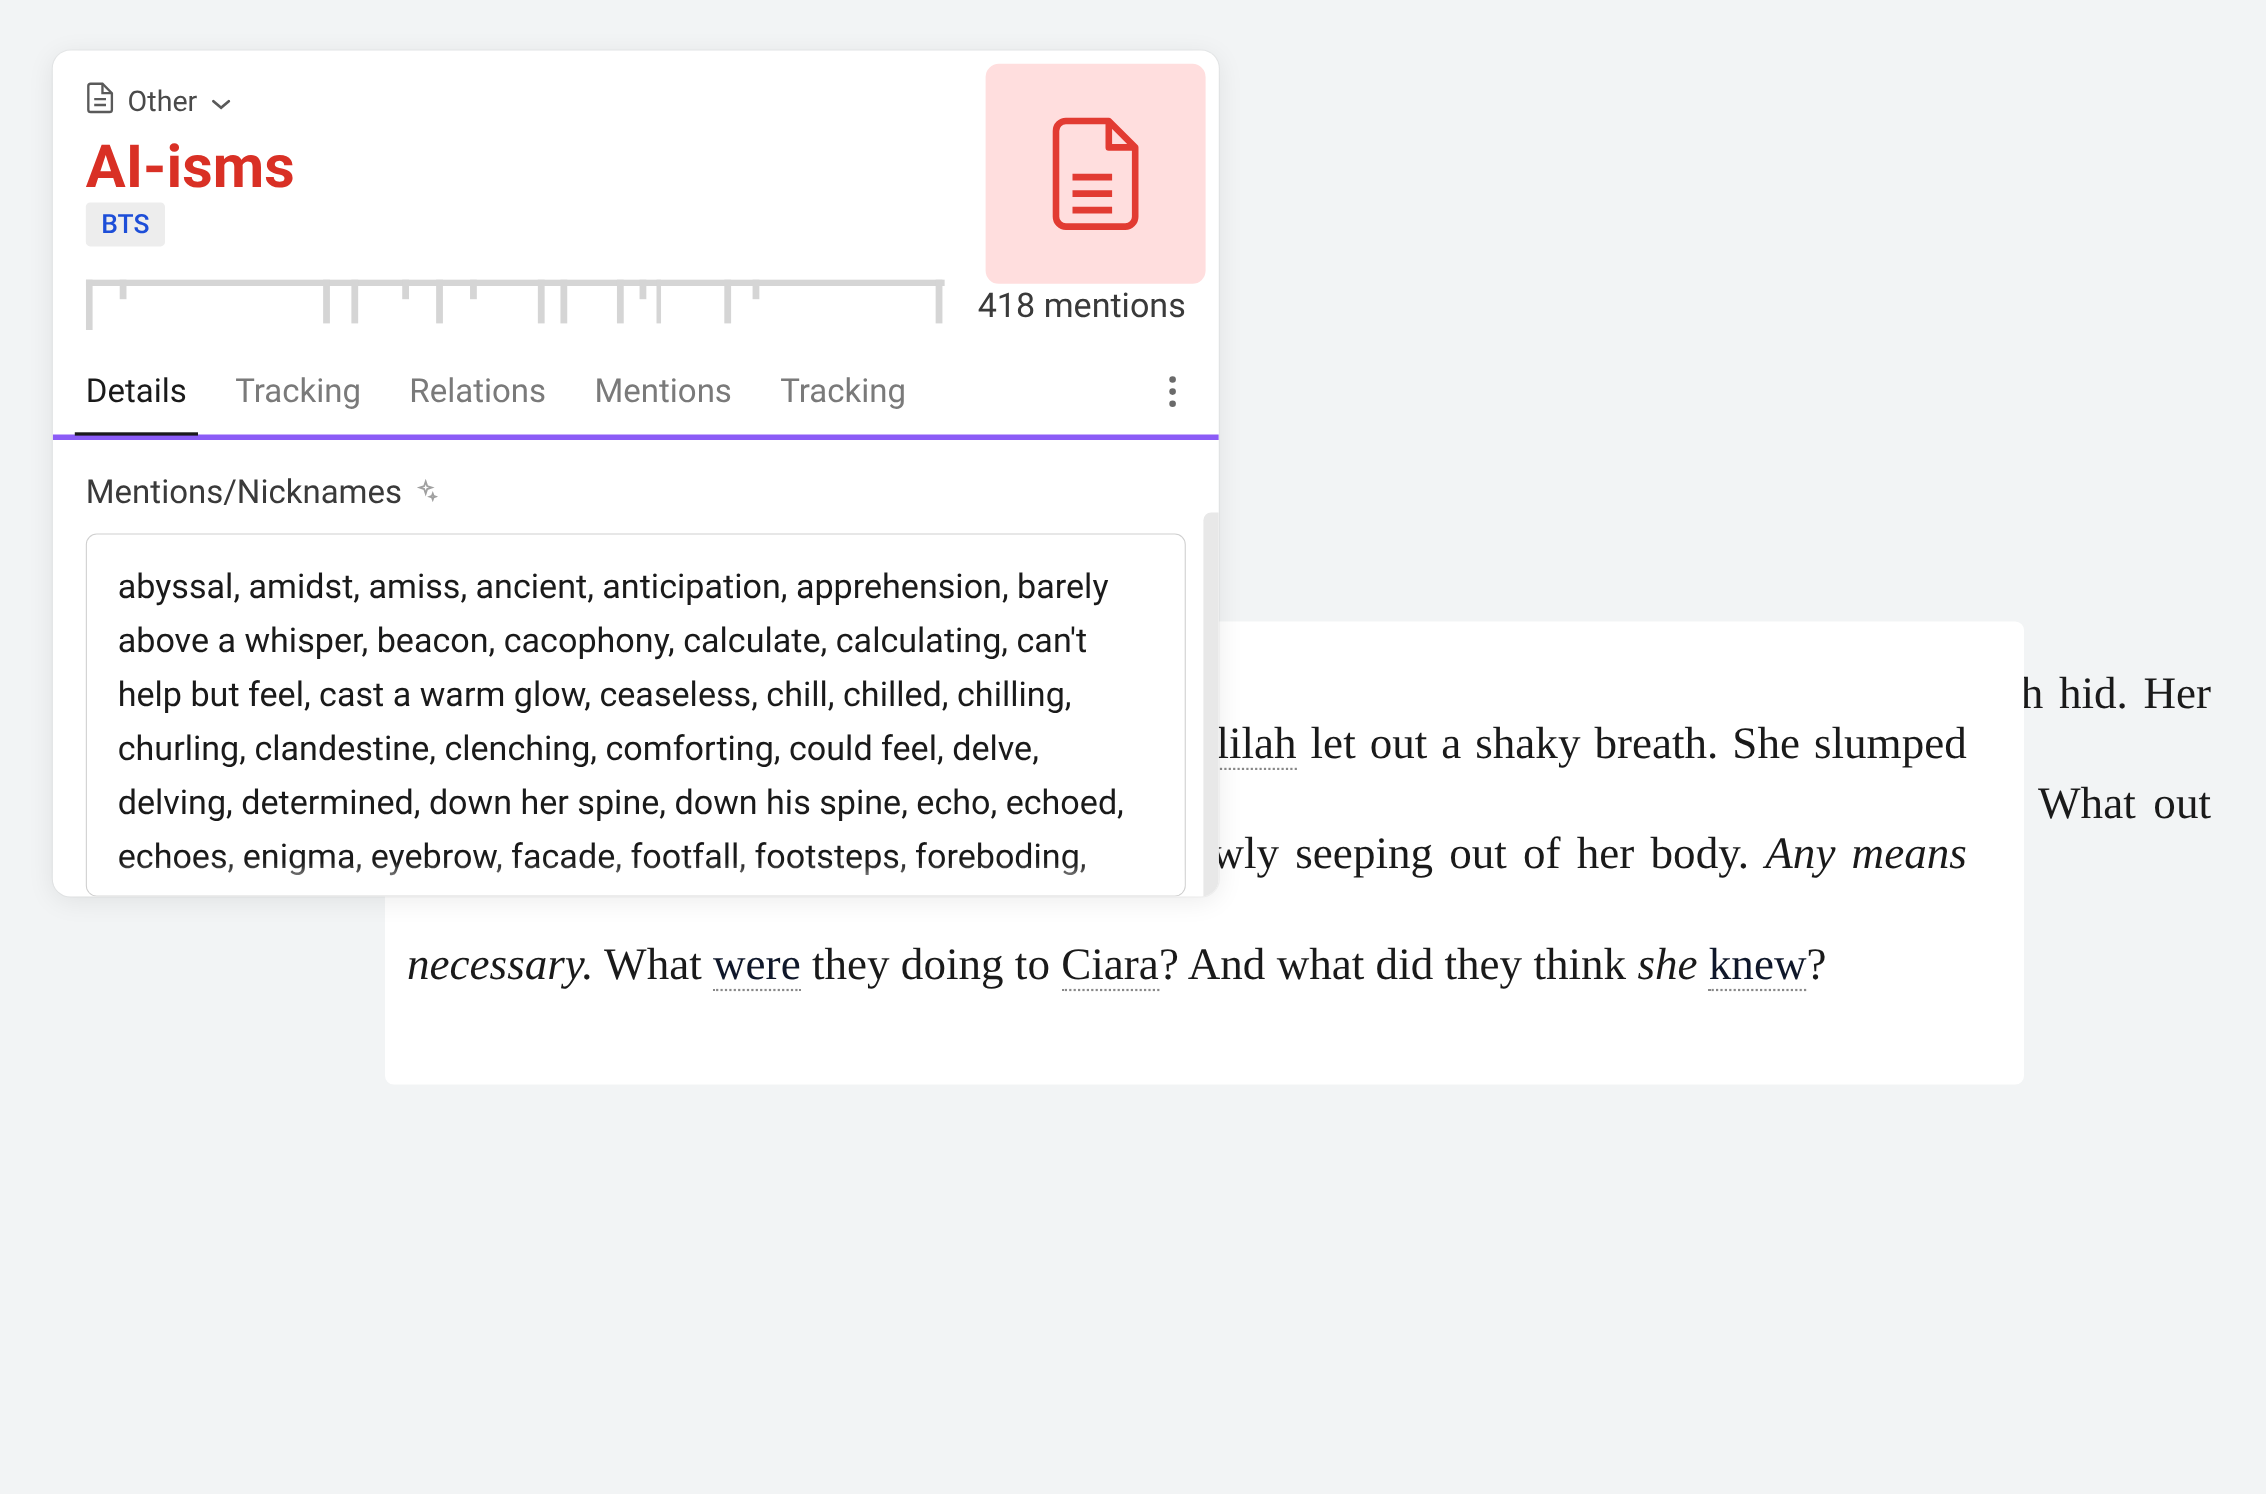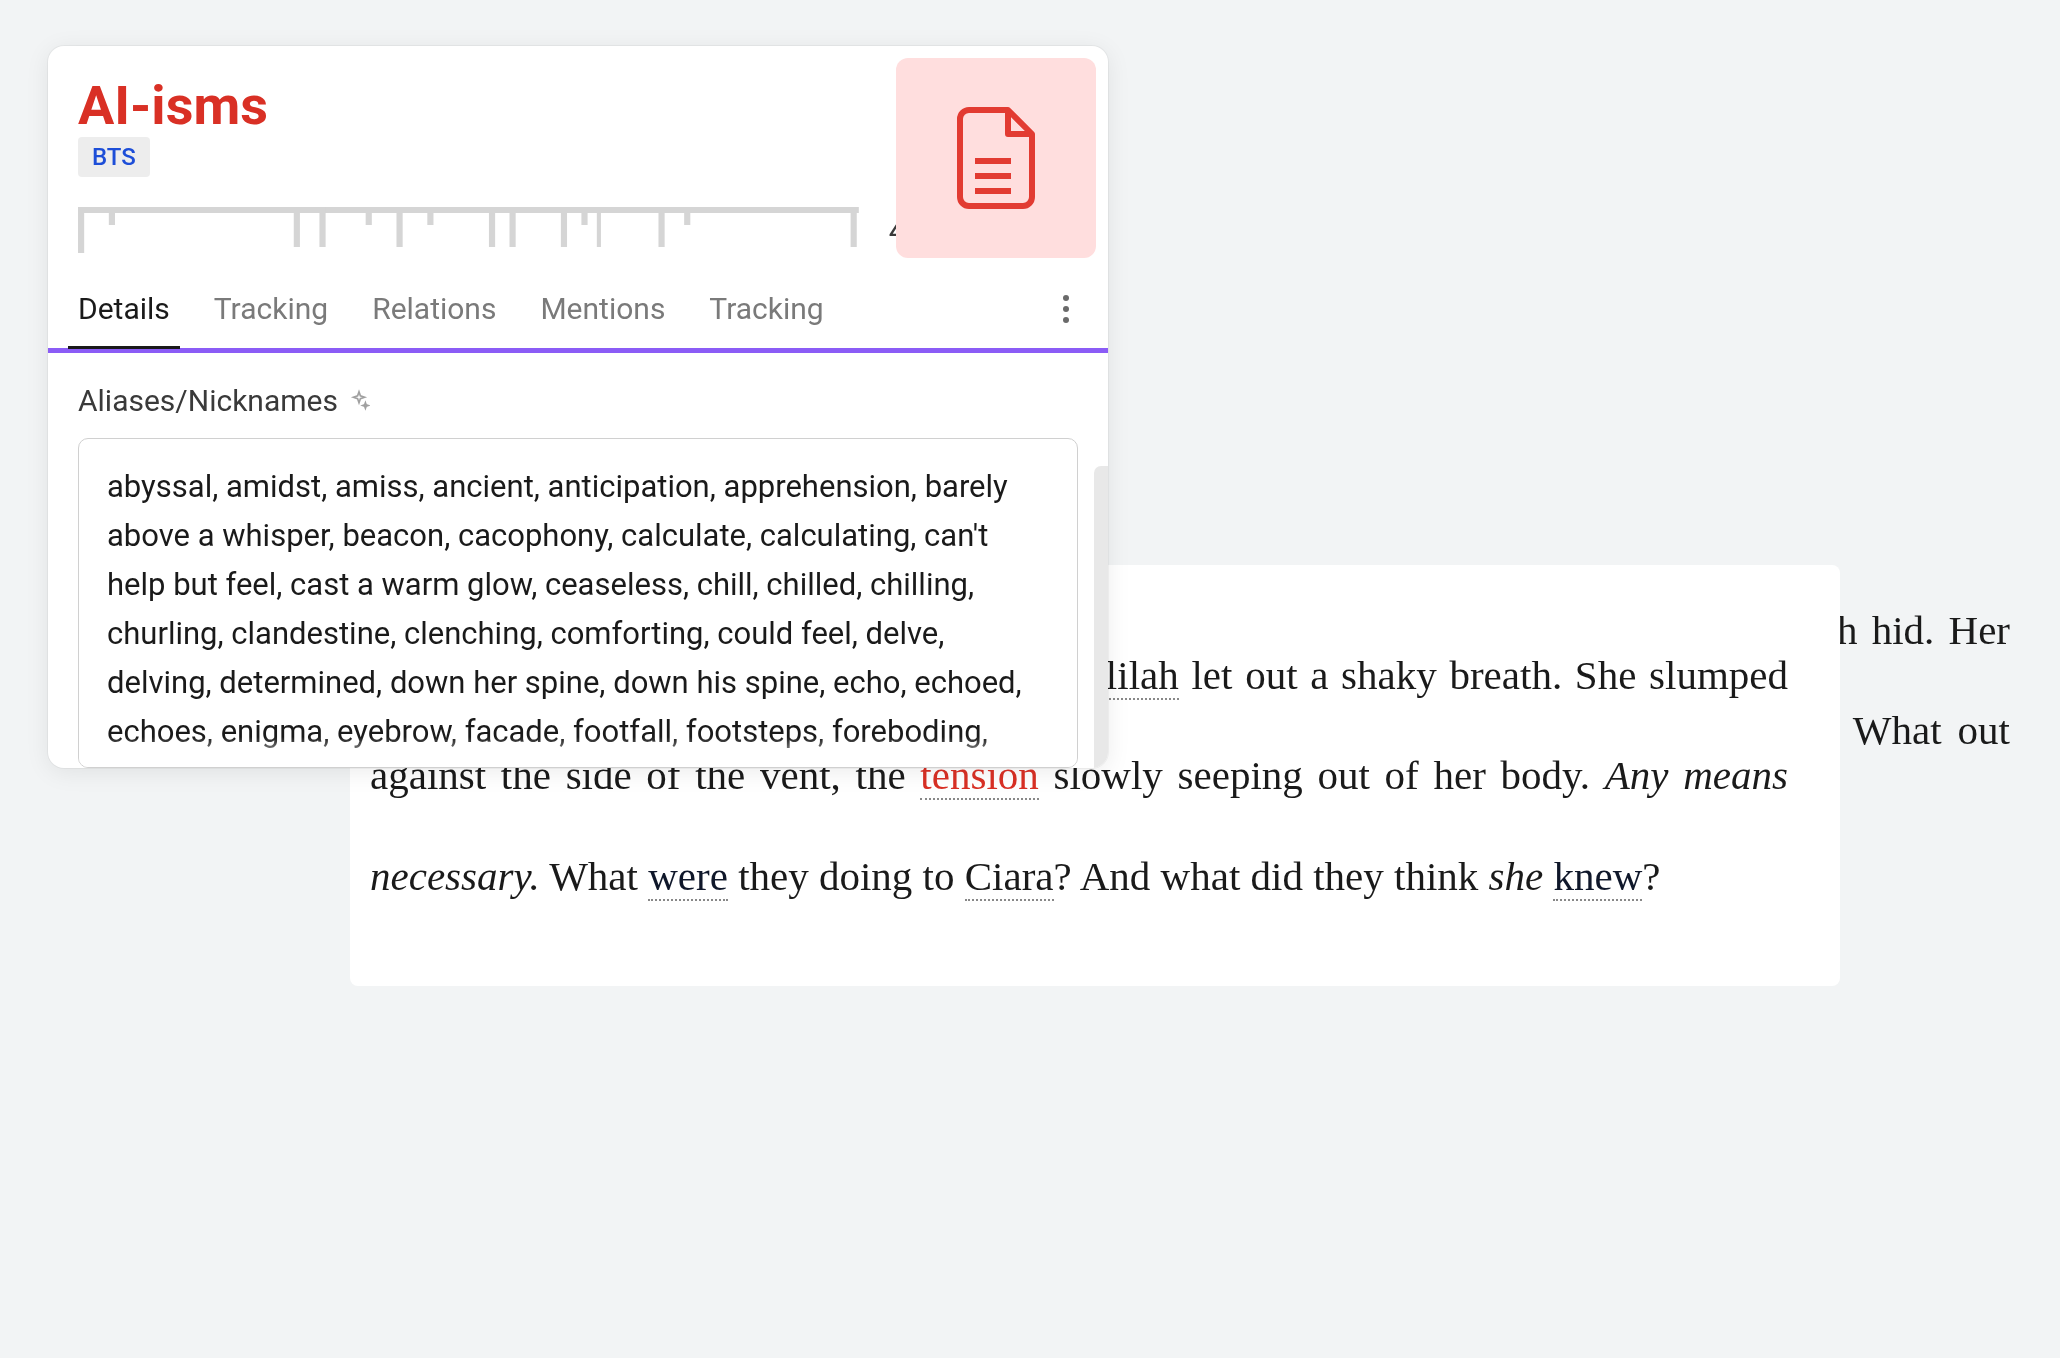--- a/index.html
+++ b/index.html
@@ -266,20 +266,36 @@
   <p class="document-text">
     <span class="para-indent"></span><span>As the door clicked shut behind him, </span><span class="hl-entity">Delilah</span><span> let out a shaky breath. She slumped against the side of the vent, the </span><span class="hl-red">tension</span><span> slowly seeping out of her body. </span><span class="italic">Any means necessary.</span><span> What </span><span class="hl-blue">were</span><span> they doing to </span><span class="hl-entity">Ciara</span><span>? And what did they think </span><span class="italic">she</span><span> </span><span class="hl-blue">knew</span><span>?</span>
   </p>
 </div>
 
 <div class="panel">
 
   <div class="panel-scrollbar"></div>
 
   <div class="panel-header">
+    <div class="category-row">
+      <span>
+        <svg class="doc-small-icon" viewBox="0 0 24 28" fill="none" stroke="#5a5a5a" stroke-width="2">
+          <path d="M14 2H4a2 2 0 0 0-2 2v20a2 2 0 0 0 2 2h16a2 2 0 0 0 2-2V10l-8-8z"></path>
+          <path d="M14 2v8h8"></path>
+          <line x1="7" y1="15" x2="17" y2="15"></line>
+          <line x1="7" y1="20" x2="17" y2="20"></line>
+        </svg>
+      </span>
+      <span>Other</span>
+      <span>
+        <svg width="20" height="12" viewBox="0 0 20 12" fill="none" stroke="#5a5a5a" stroke-width="2.5" stroke-linecap="round">
+          <path d="M3 3l7 6 7-6"></path>
+        </svg>
+      </span>
+    </div>
     
     <div class="title">AI-isms</div>
     
     <span class="tag-badge">BTS</span>
     
     <div class="doc-icon-box">
       <svg viewBox="0 0 60 72" fill="none" stroke="#e23b32" stroke-width="4" stroke-linejoin="round">
         <path d="M38 4H12a6 6 0 0 0-6 6v52a6 6 0 0 0 6 6h36a6 6 0 0 0 6-6V20L38 4z"></path>
         <path d="M38 4v16h16"></path>
         <line x1="16" y1="38" x2="40" y2="38"></line>
@@ -323,21 +339,21 @@
       <svg width="8" height="30" viewBox="0 0 8 30" fill="#6a6a6a">
         <circle cx="4" cy="4" r="3"></circle>
         <circle cx="4" cy="15" r="3"></circle>
         <circle cx="4" cy="26" r="3"></circle>
       </svg>
     </div>
   </div>
 
   <div class="panel-body">
     <div class="section-label">
-      <span>Aliases/Nicknames</span>
+      <span>Mentions/Nicknames</span>
       <span class="sparkle-icon">
         <svg width="22" height="22" viewBox="0 0 24 24" fill="none" stroke="#a0a0a0" stroke-width="1.8">
           <path d="M12 3l1.5 4.5L18 9l-4.5 1.5L12 15l-1.5-4.5L6 9l4.5-1.5L12 3z"></path>
           <path d="M19 15l.8 2.2L22 18l-2.2.8L19 21l-.8-2.2L16 18l2.2-.8L19 15z"></path>
         </svg>
       </span>
     </div>
     <div class="aliases-box">
       <span>abyssal, amidst, amiss, ancient, anticipation, apprehension, barely above a whisper, beacon, cacophony, calculate, calculating, can't help but feel, cast a warm glow, ceaseless, chill, chilled, chilling, churling, clandestine, clenching, comforting, could feel, delve, delving, determined, down her spine, down his spine, echo, echoed, echoes, enigma, eyebrow, facade, footfall, footsteps, foreboding, furrowed</span>
       <div class="aliases-fade"></div>

